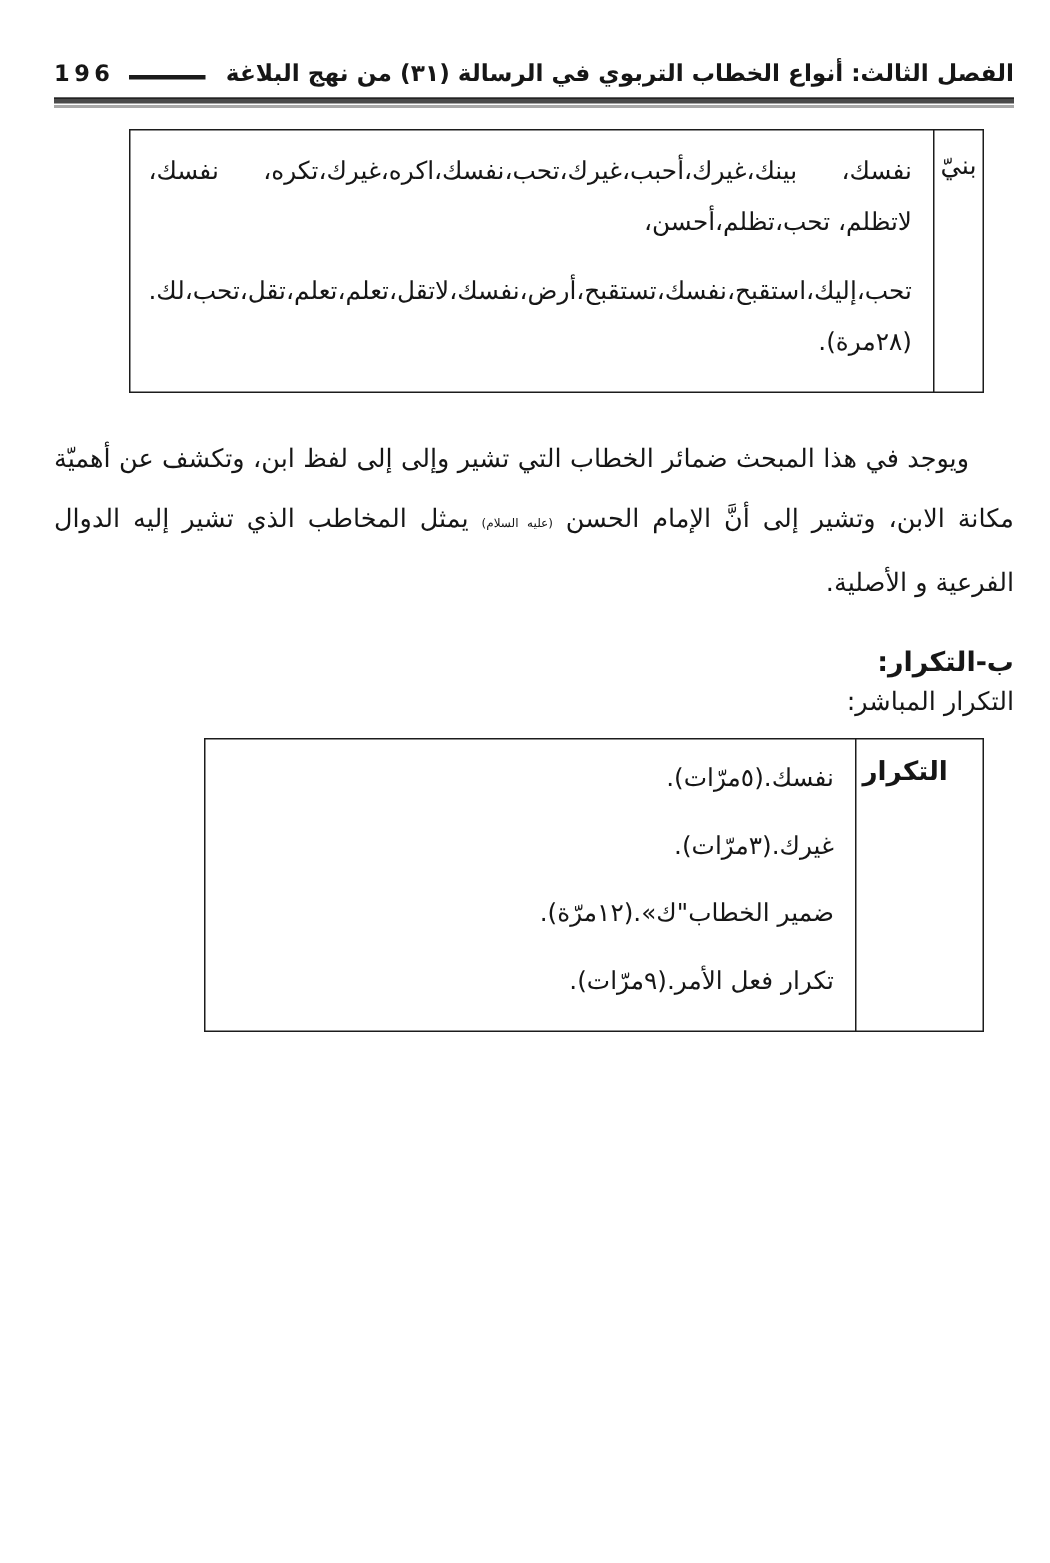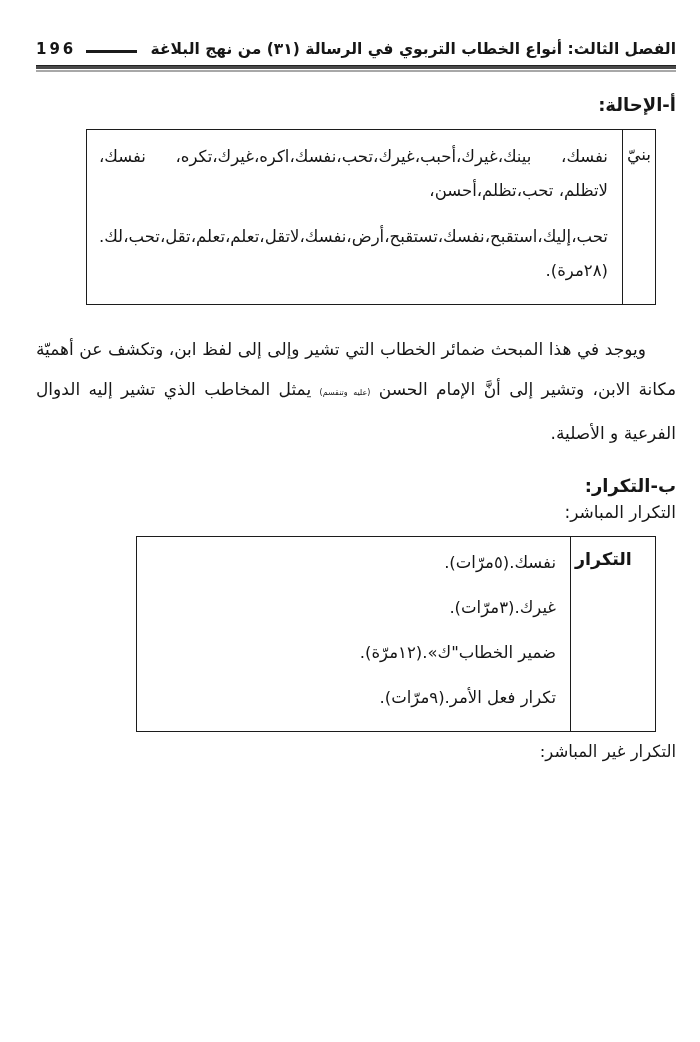--- a/index.html
+++ b/index.html
@@ -125,50 +125,48 @@
       <span class="head-title">الفصل الثالث: أنواع الخطاب التربوي في الرسالة (٣١) من نهج البلاغة</span>
       <span class="head-line"></span>
       <span class="head-num">196</span>
     </div>
     <div class="rule-dark"></div>
     <div class="rule-gray"></div>
   </header>
 
   <main class="content">
 
-    <h2 class="sec-heading">أ-الإحالة:</h2>
 
 
     <table class="dtable t1">
       <tbody>
           <tr>
         <td class="t-head">بنيّ</td>
         <td class="t-cell">
           <p>نفسك، بينك،غيرك،أحبب،غيرك،تحب،نفسك،اكره،غيرك،تكره، نفسك، لاتظلم، تحب،تظلم،أحسن،</p>
           <p>تحب،إليك،استقبح،نفسك،تستقبح،أرض،نفسك،لاتقل،تعلم،تعلم،تقل،تحب،لك.(٢٨مرة).</p>
         </td>
       </tr>
     </tbody>
       </table>
 
-    <p class="body-par indent par2"><span>ويوجد في هذا المبحث ضمائر الخطاب التي تشير وإلى إلى لفظ ابن، وتكشف عن أهميّة مكانة الابن، وتشير إلى أنَّ الإمام الحسن</span> <span class="honorific">(عليه وتنقسم)</span> <span>يمثل المخاطب الذي تشير إليه الدوال الفرعية و الأصلية.</span></p>
+    <p class="body-par indent par2"><span>ويوجد في هذا المبحث ضمائر الخطاب التي تشير وإلى إلى لفظ ابن، وتكشف عن أهميّة مكانة الابن، وتشير إلى أنَّ الإمام الحسن</span> <span class="honorific">(عليه السلام)</span> <span>يمثل المخاطب الذي تشير إليه الدوال الفرعية و الأصلية.</span></p>
 
     <h2 class="sec-heading">ب-التكرار:</h2>
     <h3 class="sub-heading">التكرار المباشر:</h3>
 
     <table class="dtable t2">
       <tbody>
           <tr>
         <td class="t-head">التكرار</td>
         <td class="t-cell">
           <p>نفسك.(٥مرّات).</p>
           <p>غيرك.(٣مرّات).</p>
           <p>ضمير الخطاب"ك».(١٢مرّة).</p>
           <p>تكرار فعل الأمر.(٩مرّات).</p>
         </td>
       </tr>
     </tbody>
       </table>
 
-    <p class="after-table">التكرار غير المباشر:</p>
 
   </main>
 </div>
 
 </body></html>

